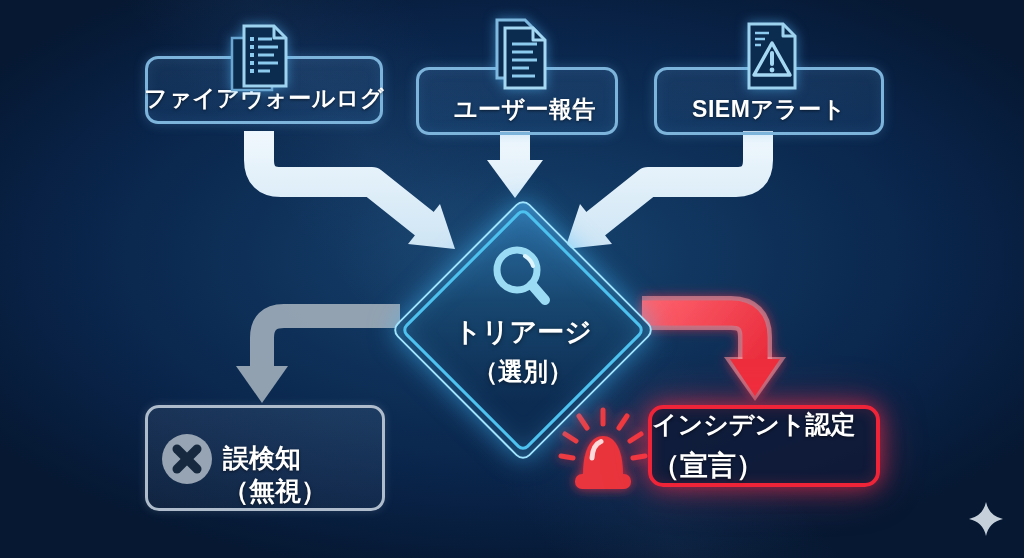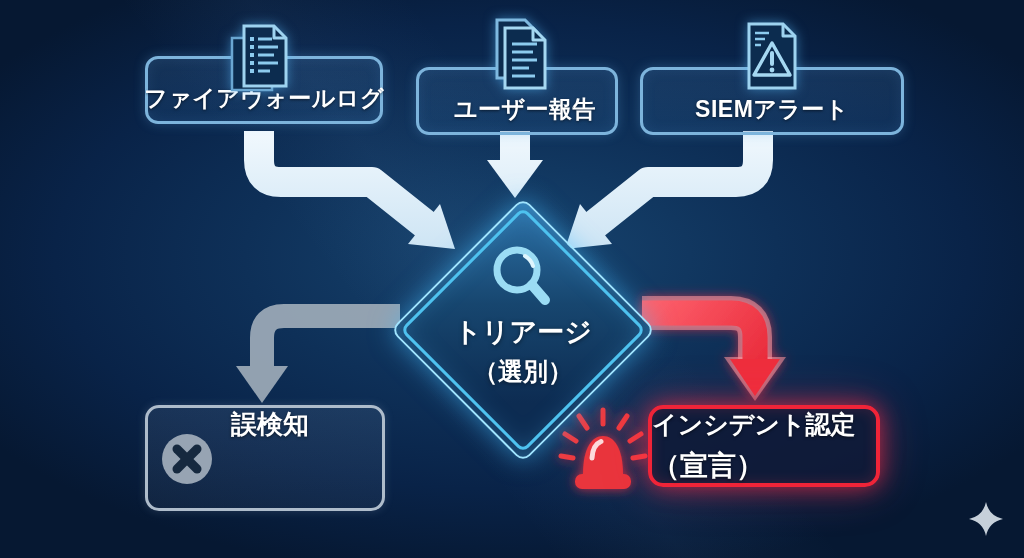--- a/index.html
+++ b/index.html
@@ -45,21 +45,21 @@
     text-shadow:0 1px 4px rgba(0,0,0,0.5);white-space:nowrap;}
   .diamond-line2{color:#fff;font-weight:bold;font-size:25px;margin-top:5px;
     text-shadow:0 1px 4px rgba(0,0,0,0.5);white-space:nowrap;}
 
   
   .fp-box{
     position:absolute;left:145px;top:405px;width:240px;height:106px;box-sizing:border-box;
     border:3px solid #aebccb;border-radius:14px;
     background:linear-gradient(180deg, rgba(140,165,195,0.13), rgba(90,115,150,0.12));
     box-shadow:0 0 10px rgba(160,180,205,0.2);
-    display:flex;align-items:flex-start;padding-left:8px;
+    display:flex;align-items:flex-end;
   }
   .fp-text{margin-left:75px;}
   .fp-text div{color:#fff;font-weight:bold;font-size:26px;line-height:33px;
     text-shadow:0 1px 3px rgba(0,0,0,0.55);white-space:nowrap;}
   .fp-icon{position:absolute;left:12px;top:24px;}
 
   .incident-box{
     position:absolute;left:648px;top:405px;width:232px;height:82px;box-sizing:border-box;
     border:4px solid #f02438;border-radius:15px;
     background:rgba(16,26,56,0.88);
@@ -136,21 +136,21 @@
       <path d="M0 -17 Q3 -3 17 0 Q3 3 0 17 Q-3 3 -17 0 Q-3 -3 0 -17 Z" fill="#c6d0da"></path>
     </g>
   </svg>
 
   <div class="src-box" style="left:145px;top:56px;width:238px;">
     <span class="src-label">ファイアウォールログ</span>
   </div>
   <div class="src-box" style="left:416px;top:67px;width:202px;padding-left:16px;">
     <span class="src-label">ユーザー報告</span>
   </div>
-  <div class="src-box" style="left:640px;top:67px;width:264px;">
+  <div class="src-box" style="left:654px;top:67px;width:230px;">
     <span class="src-label">SIEMアラート</span>
   </div>
 
   <svg class="doc-icon" style="left:222px;top:18px;" width="76" height="82" viewBox="0 0 76 82">
     <path d="M10 20 H40 L50 30 V72 H10 Z" fill="#0b2b4d" stroke="#6aa7d2" stroke-width="2.5"></path>
     <path d="M22 8 H52 L64 20 V68 H22 Z" fill="#0c2c4f" stroke="#9ed3f0" stroke-width="3"></path>
     <path d="M52 8 V20 H64" fill="none" stroke="#9ed3f0" stroke-width="3" stroke-linejoin="round"></path>
     <g stroke="#8ccbee" stroke-width="3">
       <line x1="36" y1="21" x2="50" y2="21"></line>
         <line x1="36" y1="29" x2="56" y2="29"></line>
@@ -206,20 +206,21 @@
   </div>
 
   <div class="fp-box">
     <svg class="fp-icon" width="54" height="54" viewBox="0 0 54 54">
       <circle cx="27" cy="27" r="25" fill="#97a4b3"></circle>
       <line x1="17" y1="17" x2="37" y2="37" stroke="#16293f" stroke-width="9" stroke-linecap="round"></line>
       <line x1="37" y1="17" x2="17" y2="37" stroke="#16293f" stroke-width="9" stroke-linecap="round"></line>
     </svg>
     <div class="fp-text">
       <div>誤検知</div>
+      <div>（無視）</div>
     </div>
   </div>
 
   <div class="incident-box">
     <div class="inc-line1">インシデント認定</div>
     <div class="inc-line2">（宣言）</div>
   </div>
 
 </div>
 

